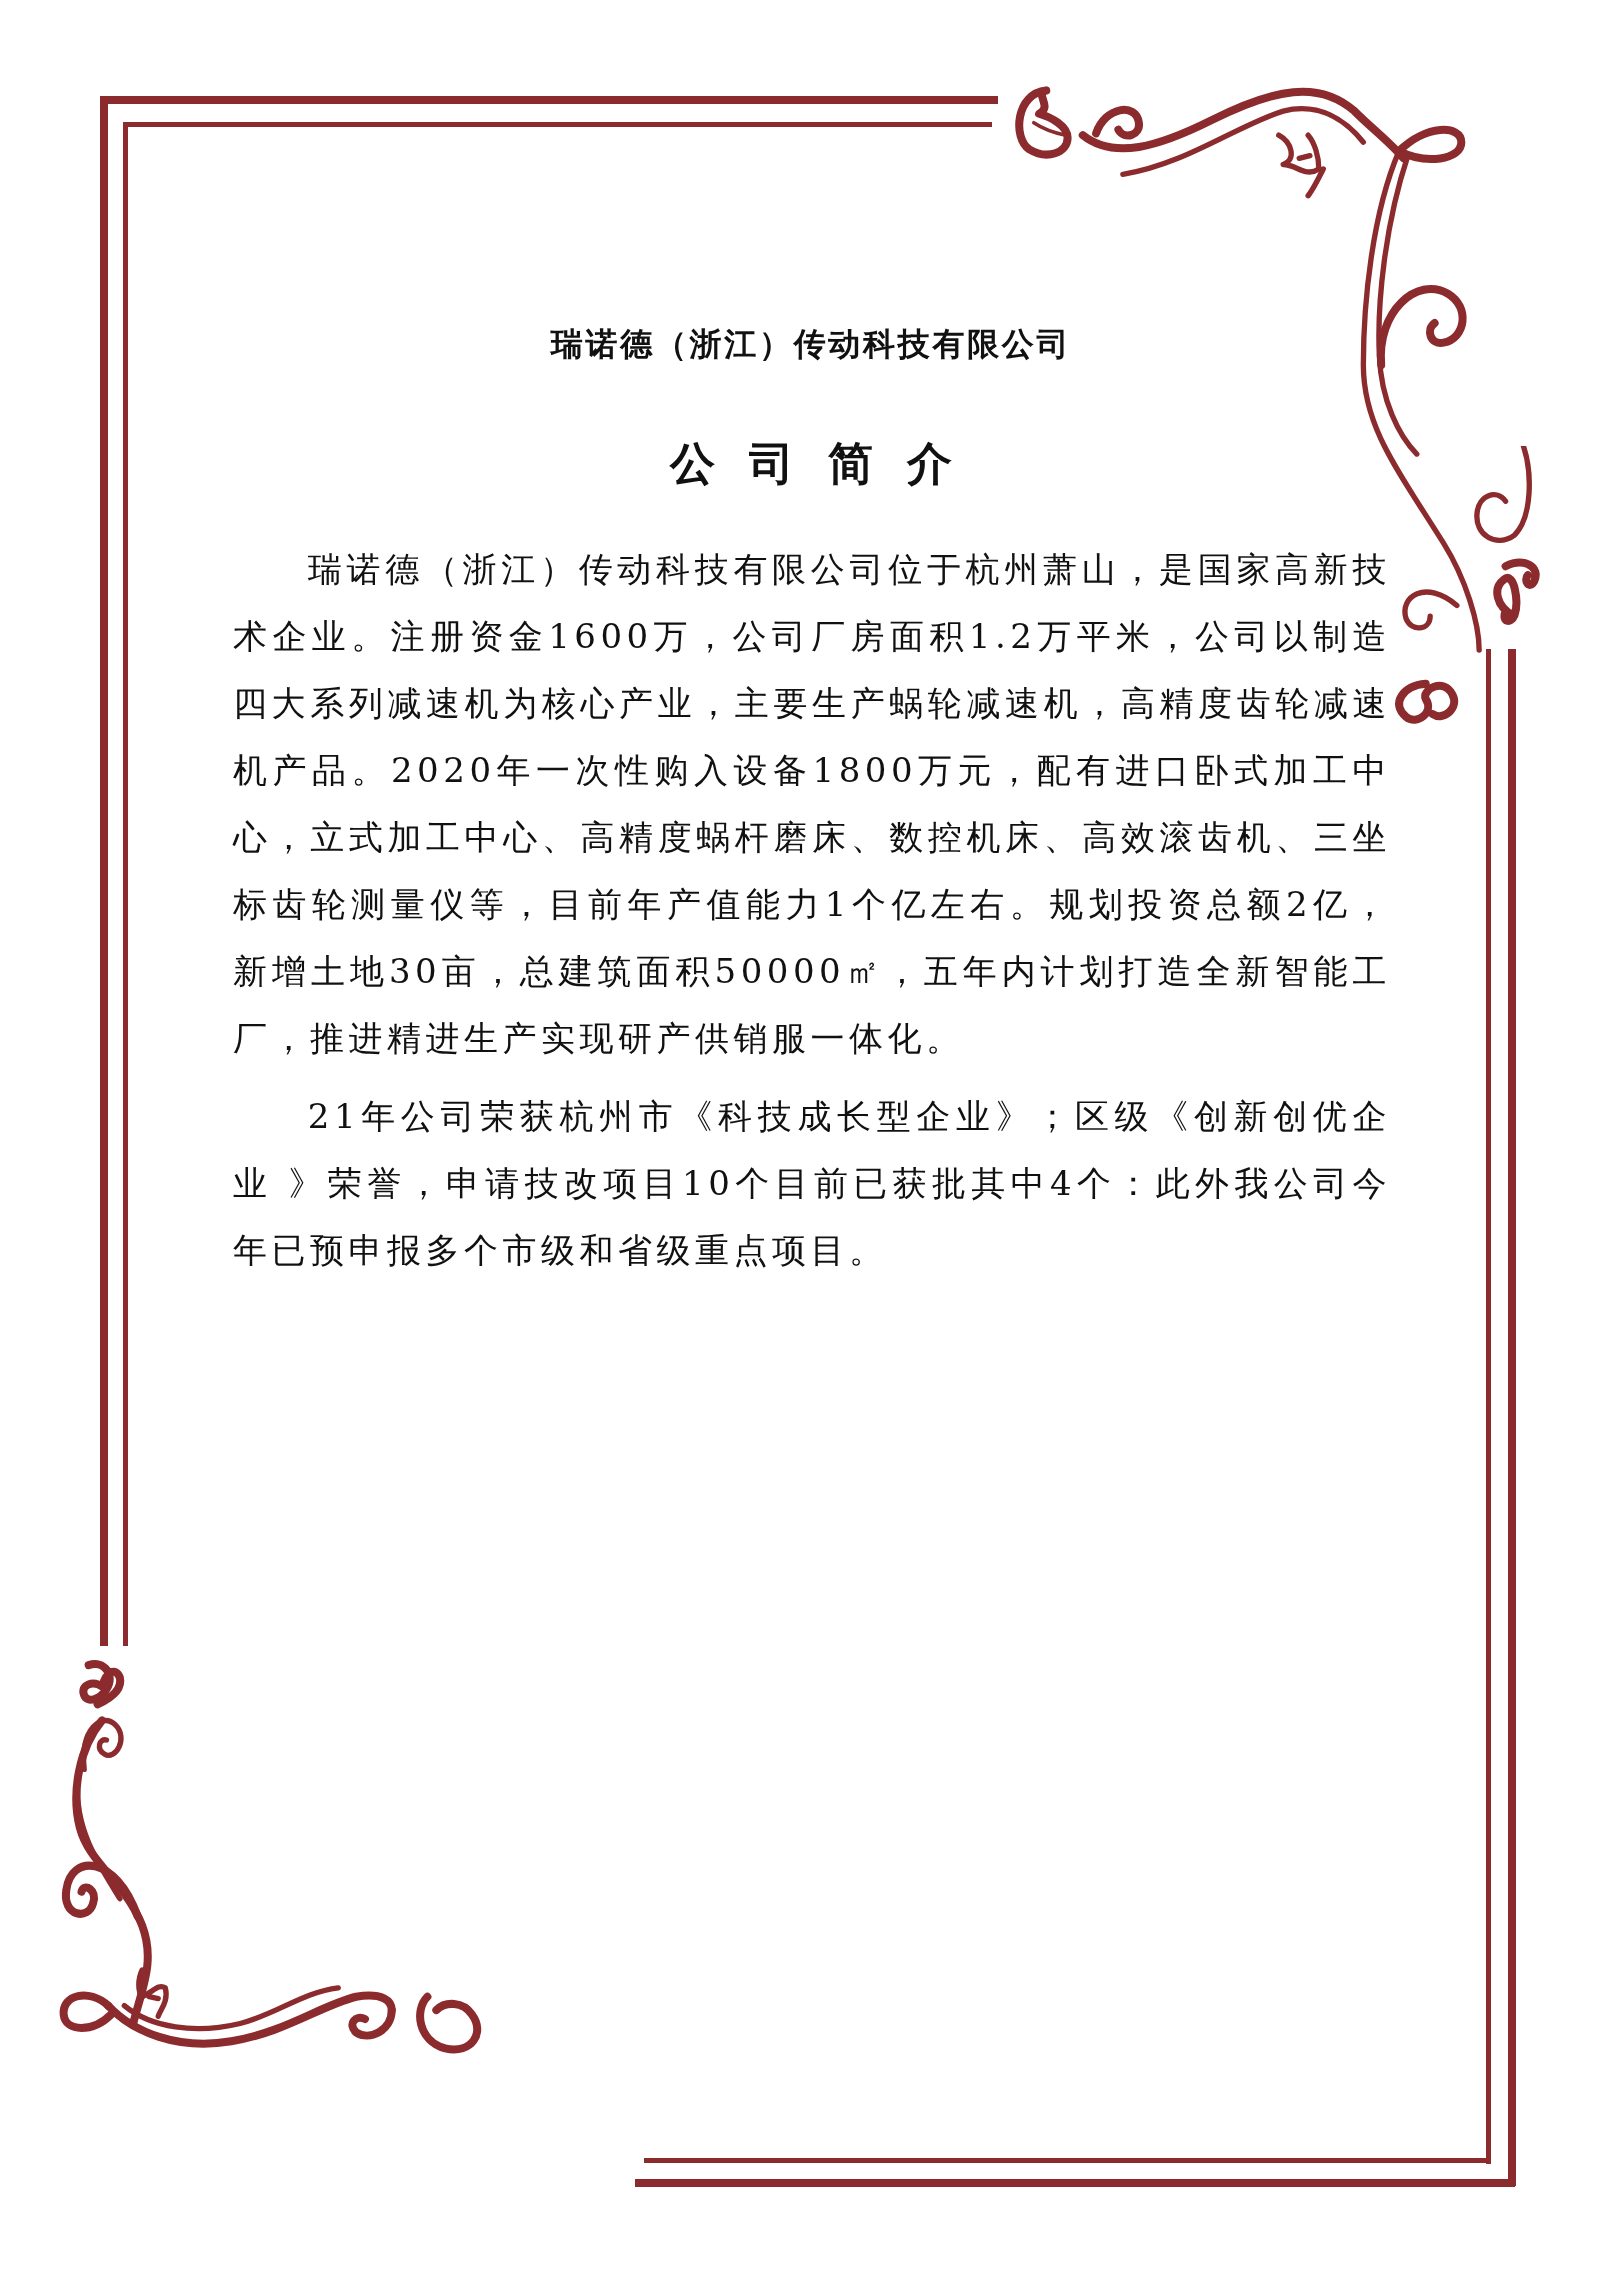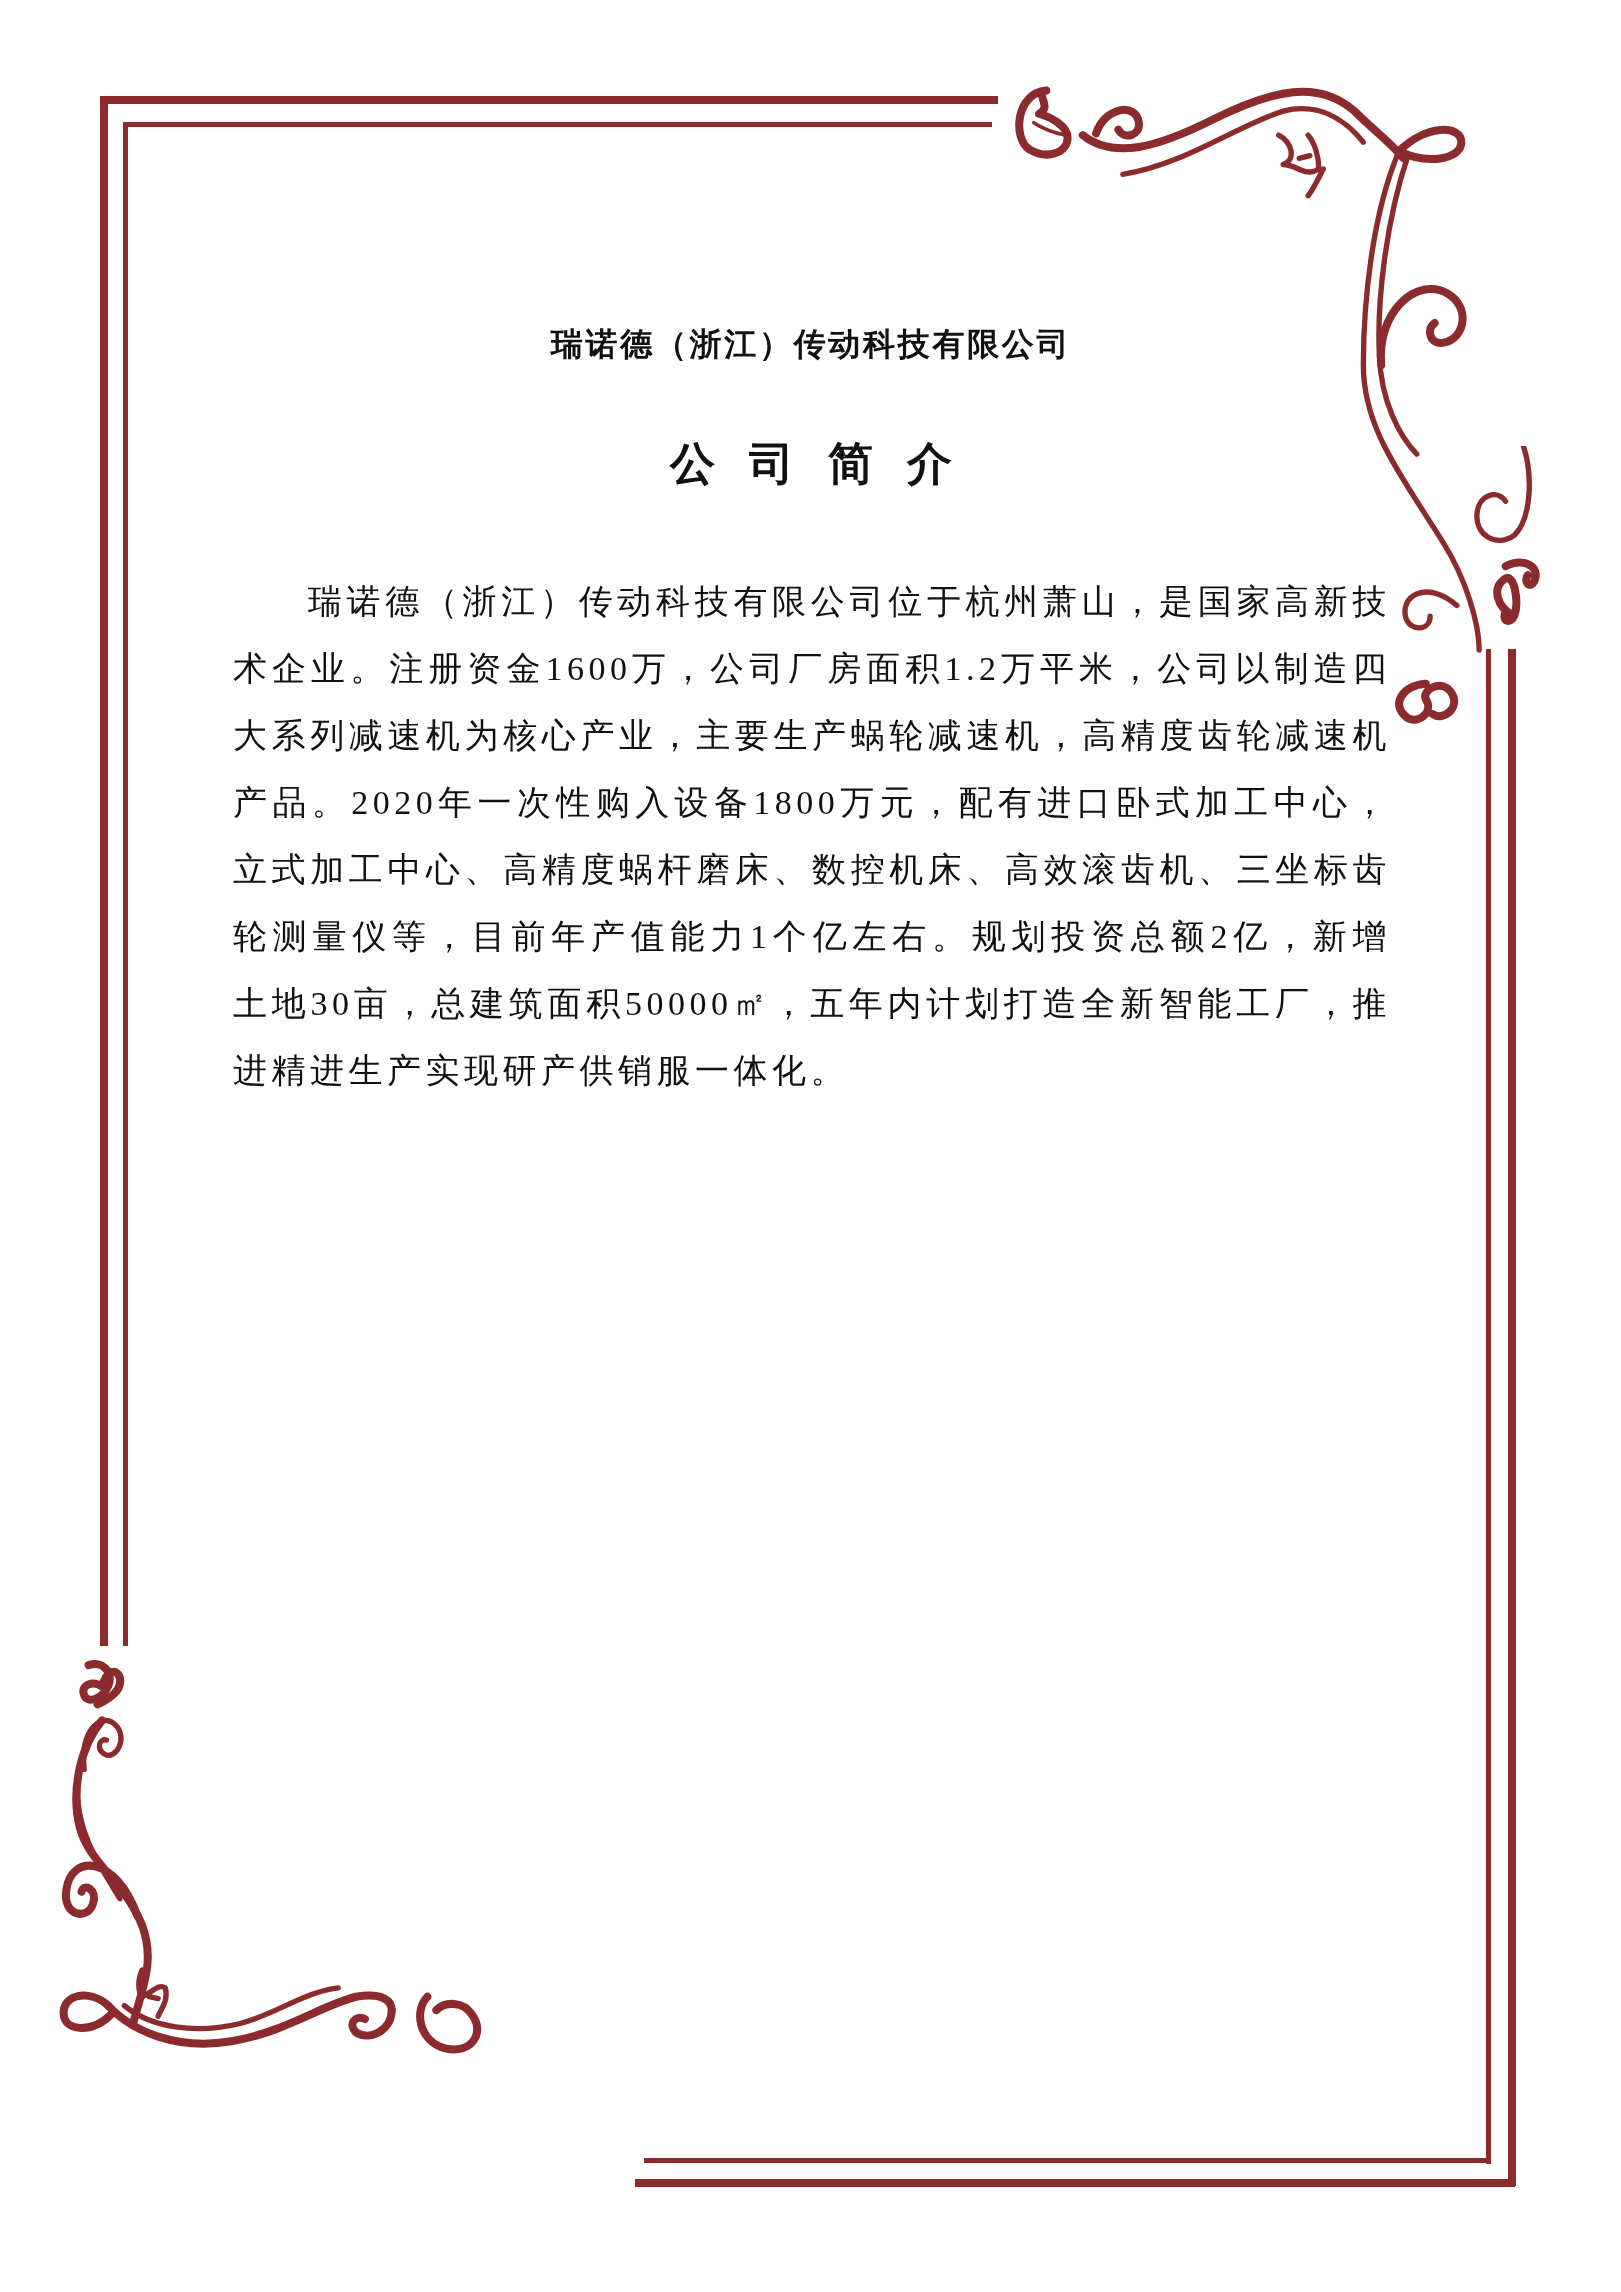--- a/index.html
+++ b/index.html
@@ -17,21 +17,21 @@
   .title {
     position: absolute; left: 0; width: 1622px; top: 323px; text-align: center;
     font-family: "DejaVu Sans", sans-serif; font-weight: bold; font-size: 32px; letter-spacing: 2.7px; color: #111;
   }
   .subtitle {
     position: absolute; left: 0; width: 1622px; top: 434px; text-align: center;
     font-family: "DejaVu Sans", sans-serif; font-weight: bold; font-size: 45px; letter-spacing: 34px; color: #111;
     padding-left: 34px; box-sizing: border-box;
   }
   .body-text {
-    position: absolute; left: 233px; top: 568px; width: 1158px; font-family: Liberation Serif, serif;
+    position: absolute; left: 233px; top: 536px; width: 1158px;
   }
   .para {
     margin: 0 0 10.7px 0; font-size: 34px; line-height: 67px; letter-spacing: 4.5px; text-indent: 2.2em;
     text-align: justify; color: #111;
   }
 </style>
 </head>
 <body>
 
 <div class="frame-line" style="left:100px; top:96px; width:898px; height:8px;"></div>
@@ -96,14 +96,15 @@
 <svg class="ornament" width="107" height="196" viewBox="0 0 120 220" style="left:1461px; top:446px;">
   <path class="mid" d="M70,0 C80,30 80,80 60,100 C40,115 15,100 18,75 C20,55 40,48 50,62"></path>
   <path class="thick" d="M50,135 C70,125 90,135 82,152 C76,162 70,150 75,145 M58,190 C40,180 35,160 48,150 C60,140 65,175 60,190 C56,200 45,198 50,185"></path>
 </svg>
 
 <div class="title">瑞诺德（浙江）传动科技有限公司</div>
 <div class="subtitle">公司简介</div>
 
 <div class="body-text">
   <p class="para">瑞诺德（浙江）传动科技有限公司位于杭州萧山，是国家高新技术企业。注册资金1600万，公司厂房面积1.2万平米，公司以制造四大系列减速机为核心产业，主要生产蜗轮减速机，高精度齿轮减速机产品。2020年一次性购入设备1800万元，配有进口卧式加工中心，立式加工中心、高精度蜗杆磨床、数控机床、高效滚齿机、三坐标齿轮测量仪等，目前年产值能力1个亿左右。规划投资总额2亿，新增土地30亩，总建筑面积50000㎡，五年内计划打造全新智能工厂，推进精进生产实现研产供销服一体化。</p>
+  <p class="para">21年公司荣获杭州市《科技成长型企业》；区级《创新创优企业 》荣誉，申请技改项目10个目前已获批其中4个：此外我公司今年已预申报多个市级和省级重点项目。</p>
 </div>
 
 
 </body></html>

